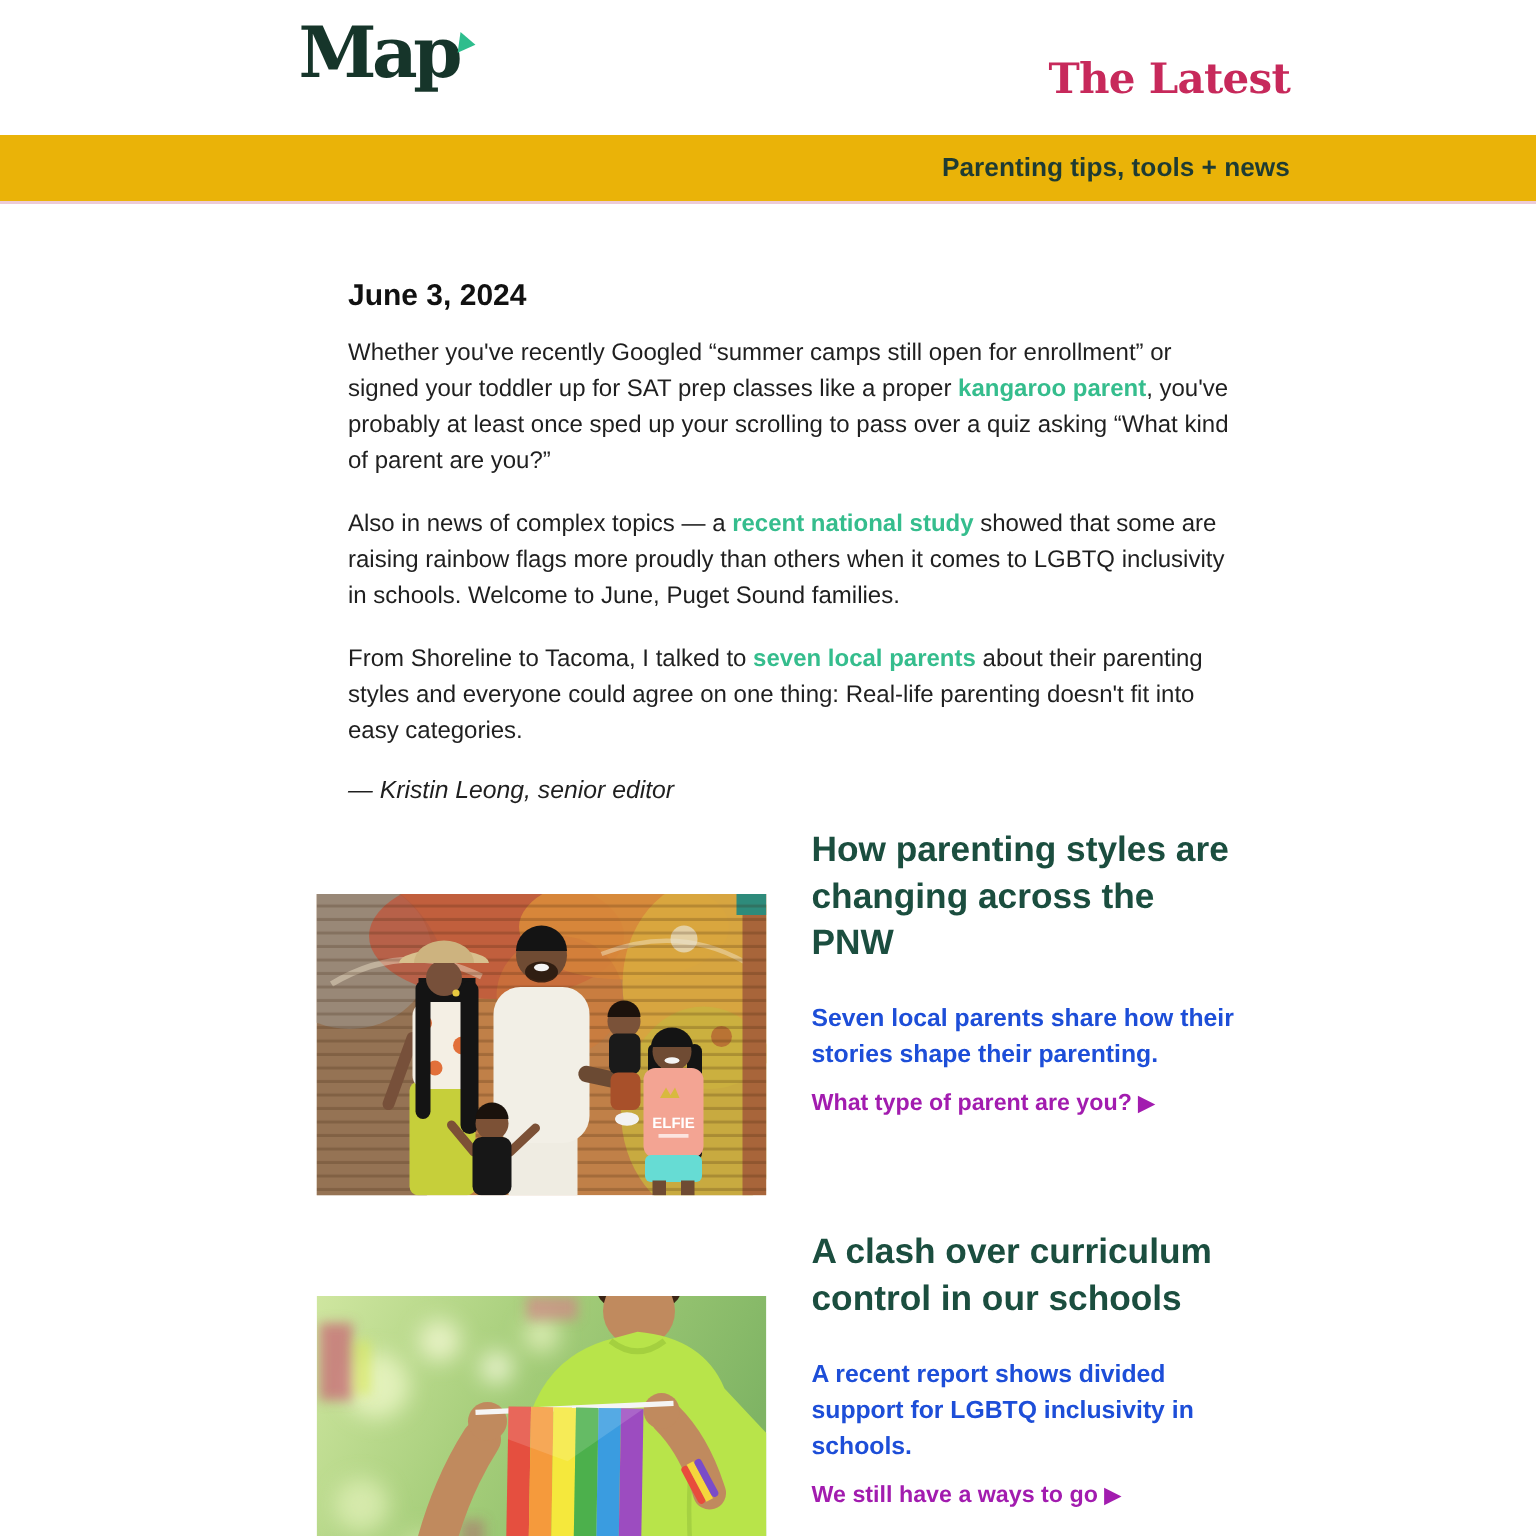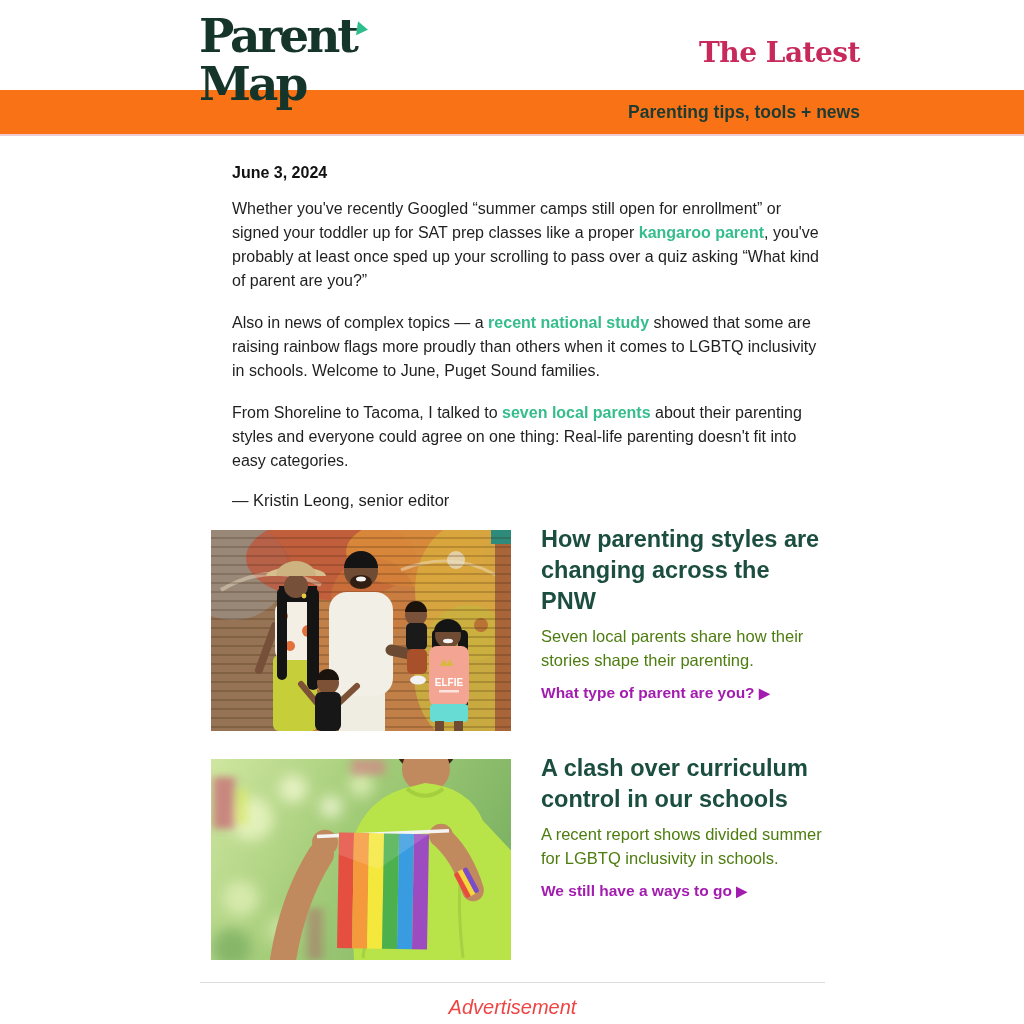--- a/index.html
+++ b/index.html
@@ -13,55 +13,54 @@
           color:#16352a; font-size:47px; line-height:48px; letter-spacing:-3px; }
   .logo .logo-line { display:block; }
   .logo-accent { position:absolute; top:10px; right:-12px; width:0; height:0;
           border-top:7px solid transparent; border-bottom:7px solid transparent;
           border-left:11px solid #2ebd8d; transform:rotate(8deg); }
   .masthead { position:absolute; left:699px; top:36px;
           font-family:"DejaVu Serif", serif; font-weight:700;
           font-size:28px; letter-spacing:-0.5px; color:#c7295b; }
 
   
-  .band { position:relative; width:1024px; height:46px; background:#f97316;
+  .band { position:relative; width:1024px; height:46px; background:#eab308;
           border-bottom:2px solid #eccbd7;padding-left:24px; }
   .tagline { position:absolute; left:628px; top:50%; transform:translateY(-50%);
           font-size:17.5px; font-weight:700; color:#1e3b33; }
 
   
   .content { position:relative; margin-left:211px; width:614px; }
-  .date { margin:28px 0 0 21px; font-size:16px; font-weight:700; color:#111; }
+  .date { margin:50px 0 0 21px; font-size:20px; font-weight:700; color:#111; }
   .para { margin:15px 0 0 21px; width:590px; font-size:16px; line-height:24px; }
   .para + .para { margin-top:18px; }
   .inline-link { color:#35bd8d; font-weight:700; text-decoration:none; cursor:pointer; }
-  .signature { margin:18px 0 0 21px; font-size:16.5px; color:#1f1f1f; }
+  .signature { margin:18px 0 0 21px; font-size:16.5px; font-style:italic; color:#1f1f1f; }
 
   .article-row { display:flex; margin-top:20px; }
   .article-row.second { margin-top:28px; }
-  .article-image { width:300px; height:201px; flex:0 0 300px; cursor:pointer; overflow:hidden; }
+  .article-image { width:300px; height:201px; flex:0 0 300px; cursor:pointer; overflow:hidden;margin-top:39px; }
   .article-image svg { display:block; width:300px; height:201px; }
   .article-text { margin-left:30px; width:288px; }
   .article-title { margin-top:-6px; font-size:23.5px; line-height:31px; font-weight:700;
           color:#1b4e3f; cursor:pointer; }
-  .article-desc { margin-top:7px; font-size:16.5px; line-height:24px; color:#4d7c0f; }
+  .article-desc { margin-top:23px; font-size:16.5px; line-height:24px; color:#1d4ed8;font-weight:bold; }
   .article-cta { margin-top:12px; font-size:15.5px; font-weight:700; color:#a21caf;
           text-decoration:none; cursor:pointer; display:inline-block; }
   .article-cta .play { font-size:14px; letter-spacing:0; }
 
   .divider { margin:22px 0 0 -11px; width:625px; border:0; border-top:1px solid #dcdcdc; }
   .ad-label { margin:13px 0 0 -11px; width:625px; text-align:center;
           font-size:20px; font-style:italic; color:#ef4444; }
 </style>
 </head>
 <body>
 
 <div class="header">
   <div class="logo">
-    <span class="logo-line">Parent</span>
     <span class="logo-line">Map</span>
     <span class="logo-accent"></span>
   </div>
   <div class="masthead">The Latest</div>
 </div>
 
 <div class="band">
   <div class="tagline">Parenting tips, tools + news</div>
 </div>
 
@@ -217,21 +216,21 @@
           <rect x="158" y="74" width="15" height="116" fill="#f5e83c"></rect>
           <rect x="173" y="74" width="15" height="116" fill="#4cb04c"></rect>
           <rect x="188" y="74" width="15" height="116" fill="#3a9ce0"></rect>
           <rect x="203" y="74" width="15" height="116" fill="#9c4cc0"></rect>
           <polygon points="128,74 218,74 168,110 128,96" fill="#ffffff" opacity="0.14"></polygon>
         </g>
       </svg>
     </div>
     <div class="article-text">
       <div class="article-title">A clash over curriculum control in our schools</div>
-      <div class="article-desc">A recent report shows divided summer for LGBTQ inclusivity in schools.</div>
+      <div class="article-desc">A recent report shows divided support for LGBTQ inclusivity in schools.</div>
       <a class="article-cta"><span>We still have a ways to go</span> <span class="play">▶</span></a>
     </div>
   </div>
 
   <hr class="divider">
   <div class="ad-label">Advertisement</div>
 
 </div>
 
 </body></html>

